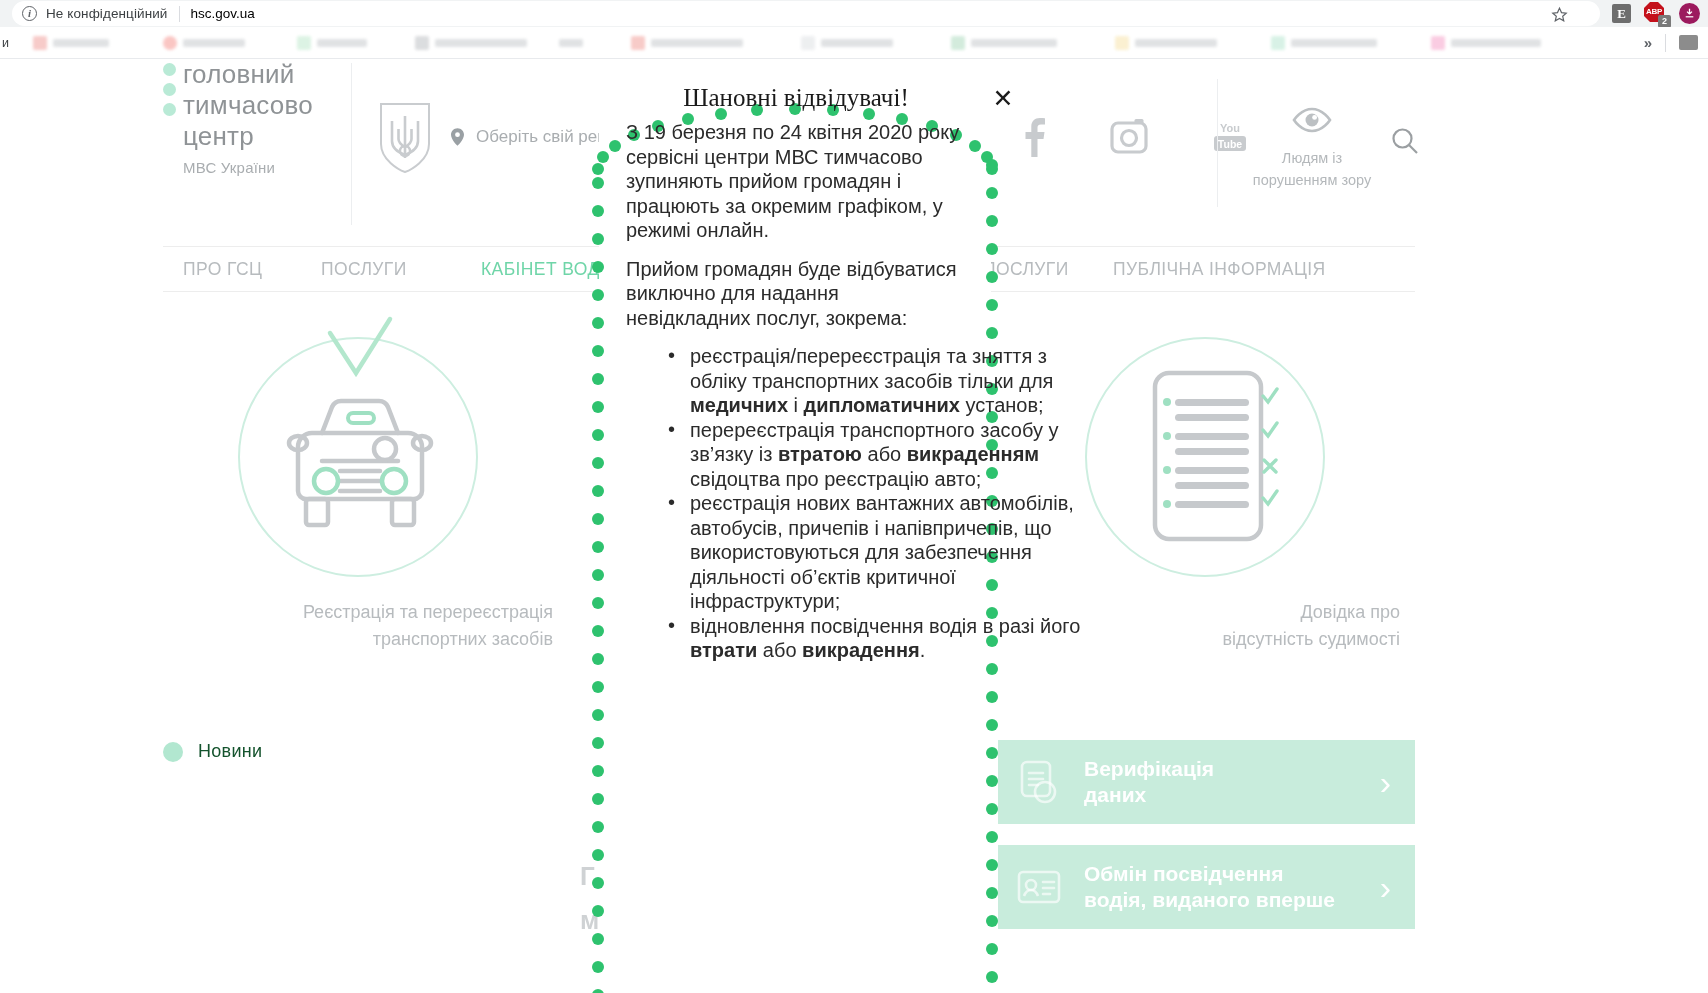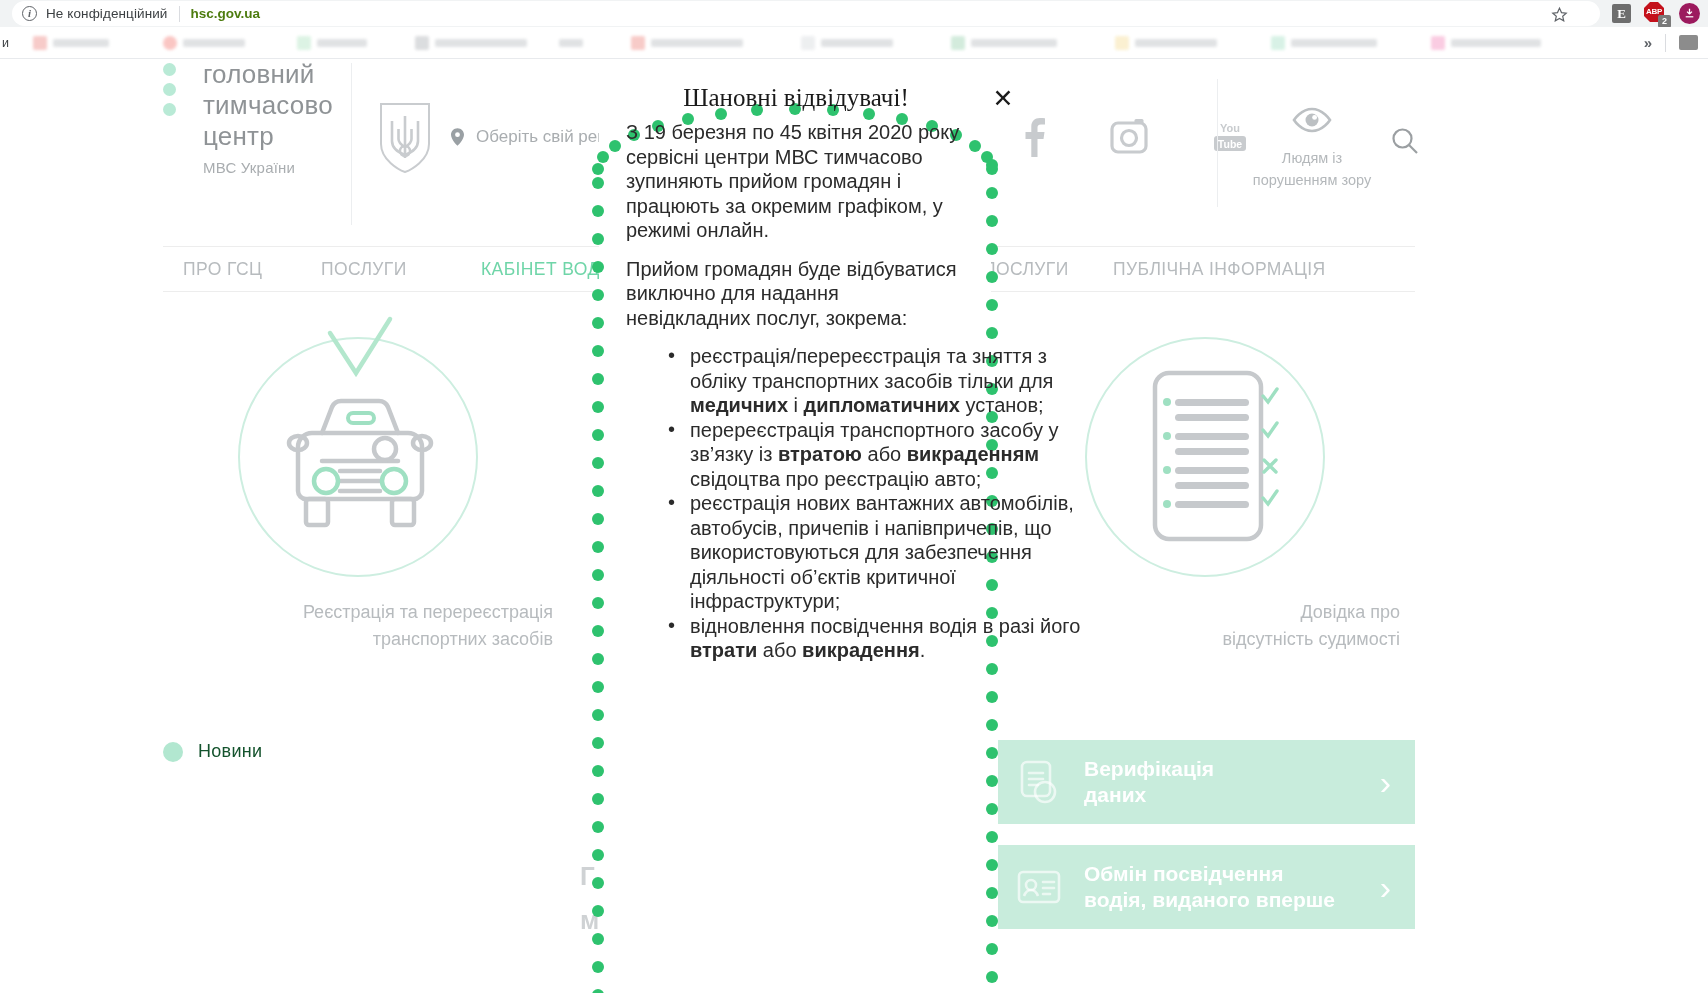--- a/index.html
+++ b/index.html
@@ -22,21 +22,21 @@
   }
   .info-icon {
     width: 15px; height: 15px; border-radius: 50%;
     border: 1.3px solid #5f6368; color: #5f6368;
     font-size: 11px; line-height: 13px; text-align: center;
     font-family: "Liberation Serif", serif; font-style: italic; font-weight: bold;
     margin-right: 9px; flex: 0 0 auto;
   }
   .not-secure { font-size: 13.5px; color: #3c4043; letter-spacing: .1px; white-space: nowrap; }
   .omni-divider { width: 1px; height: 16px; background: #dadce0; margin: 0 11px; }
-  .omni-url { font-size: 13.5px; color: #4d7c0f; white-space: nowrap; font-weight: bold; }
+  .omni-url { font-size: 13.5px; color: #000000; white-space: nowrap; }
   .star-icon {
     position: absolute; right: 32px; top: 5px;
     width: 17px; height: 17px; color: #5f6368;
   }
   .ext-row { position: absolute; top: 2px; right: 8px; display: flex; align-items: center; gap: 13px; }
   .ext-e {
     width: 19px; height: 19px; background: #6e6e6e; color: #fff; border-radius: 2px;
     font-size: 13px; font-weight: bold; text-align: center; line-height: 19px;
     font-family: "Liberation Serif", serif;
   }
@@ -71,21 +71,21 @@
   .bm-folder { position: absolute; right: 10px; width: 19px; height: 15px; background: #8c8c8c; border-radius: 2px 2px 2px 2px; filter: blur(.4px); }
 
   
   .site { position: absolute; top: 59px; left: 0; width: 1708px; height: 934px; background: #ffffff; }
 
   
   .site-header { position: absolute; top: 0; left: 163px; width: 1252px; height: 186px; }
   .logo-block { position: absolute; left: 0; top: 0; display: flex; }
   .logo-dots { width: 20px; padding-top: 4px; }
   .logo-dot { width: 13px; height: 13px; border-radius: 50%; background: #b9ead6; margin-bottom: 7px; }
-  .logo-text { margin-left: 20px; }
+  .logo-text { margin-left: 0; }
   .logo-main {
     font-size: 26px; line-height: 31px; color: #8f9396; font-weight: 400; letter-spacing: .2px;
   }
   .logo-sub { font-size: 15px; color: #a9adb0; margin-top: 7px; letter-spacing: .2px; }
   .hdr-divider { position: absolute; left: 188px; top: 4px; width: 1px; height: 162px; background: #eceef0; }
 
   .coat { position: absolute; left: 215px; top: 43px; width: 54px; height: 72px; }
   .region-pick { position: absolute; left: 288px; top: 68px; display: flex; align-items: center; gap: 12px; }
   .pin { width: 13px; height: 18px; }
   .region-label { font-size: 17px; color: #a9adb0; white-space: nowrap; }
@@ -518,21 +518,21 @@
         <div class="mdot" style="left: 400px; top: 828px;"></div>
         <div class="mdot" style="left: 400px; top: 856px;"></div>
         <div class="mdot" style="left: 400px; top: 884px;"></div>
         <div class="mdot" style="left: 400px; top: 912px;"></div>
       </div>
 
     <div class="modal-close">✕</div>
 
     <div class="modal-inner">
       <div class="modal-h1">Шановні відвідувачі!</div>
-      <div class="modal-p">З 19 березня по 45 квітня 2020 року сервісні центри МВС тимчасово зупиняють прийом громадян і працюють за окремим графіком, у режимі онлайн.</div>
+      <div class="modal-p">З 19 березня по 24 квітня 2020 року сервісні центри МВС тимчасово зупиняють прийом громадян і працюють за окремим графіком, у режимі онлайн.</div>
       <div class="modal-p">Прийом громадян буде відбуватися виключно для надання невідкладних послуг, зокрема:</div>
       <ul class="modal-ul" id="modal-bullets">
           <li><span>реєстрація/перереєстрація та зняття з обліку транспортних засобів тільки для </span><b>медичних</b><span> і </span><b>дипломатичних</b><span> установ;</span></li>
           <li><span>перереєстрація транспортного засобу у зв’язку із </span><b>втратою</b><span> або </span><b>викраденням</b><span> свідоцтва про реєстрацію авто;</span></li>
           <li><span>реєстрація нових вантажних автомобілів, автобусів, причепів і напівпричепів, що використовуються для забезпечення діяльності об’єктів критичної інфраструктури;</span></li>
           <li><span>відновлення посвідчення водія в разі його </span><b>втрати</b><span> або </span><b>викрадення</b><span>.</span></li>
         </ul>
     </div>
   </div>
 </div>

